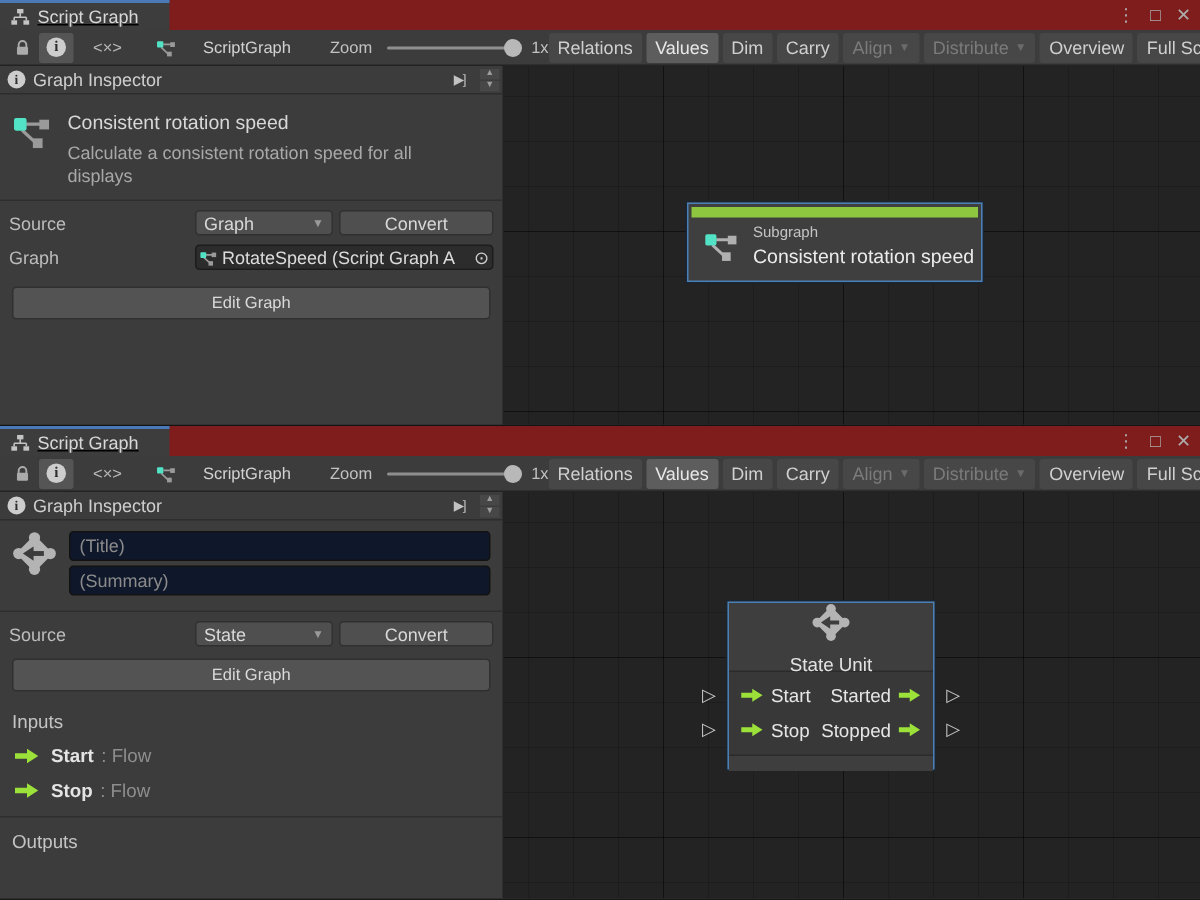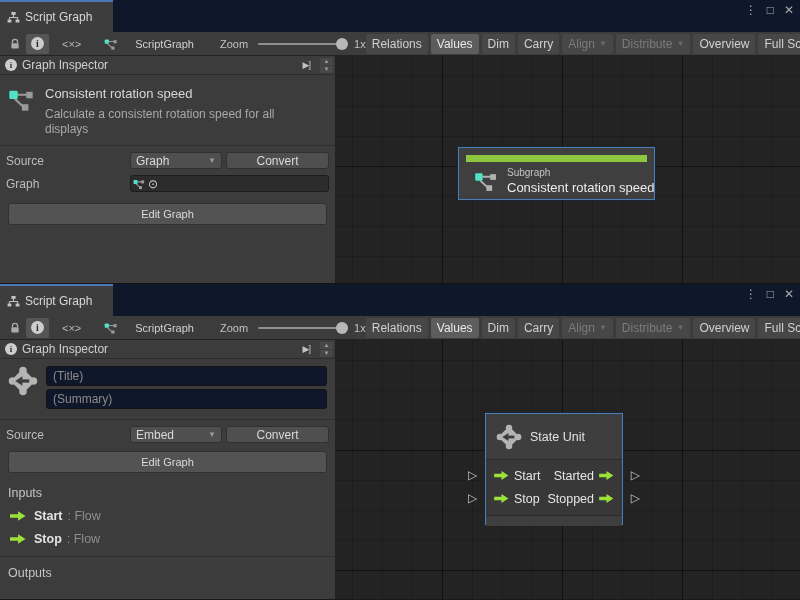--- a/index.html
+++ b/index.html
@@ -4,21 +4,21 @@
 <style>
   * { margin:0; padding:0; box-sizing:border-box; }
   html,body { width:800px; height:600px; overflow:hidden; background:#191919;
               font-family:"Liberation Sans", sans-serif; }
 
   .panel { position:relative; width:800px; background:#3c3c3c; overflow:hidden; }
   #panel-0 { height:284px; border-bottom:1px solid #141414; }
   #panel-1 { height:315px; }
 
   
-  .tabbar { height:32px; background:#0f172a; display:flex; position:relative; }
+  .tabbar { height:20px; background:#7f1d1d; display:flex; position:relative;text-decoration:underline; }
   .tab { width:113px; background:#3d3d3d; border-top:2px solid #4a79b8;
          display:flex; align-items:center; gap:5px; padding-left:7px;
          color:#d8d8d8; font-size:12px; }
   .window-icons { position:absolute; right:6px; top:0; height:20px; display:flex;
                   align-items:center; gap:10px; color:#ababab; font-size:12px; }
   .window-icons span { cursor:default; line-height:1; }
 
   
   .toolbar { height:24px; background:#3c3c3c; border-bottom:1px solid #232323;
              display:flex; align-items:center; font-size:12px; color:#cfcfcf;
@@ -108,31 +108,31 @@
       linear-gradient(to right, rgba(0,0,0,0.40) 1px, transparent 1px),
       linear-gradient(to bottom, rgba(0,0,0,0.40) 1px, transparent 1px),
       linear-gradient(to right, rgba(0,0,0,0.16) 1px, transparent 1px),
       linear-gradient(to bottom, rgba(0,0,0,0.16) 1px, transparent 1px);
     background-size:120px 120px, 120px 120px, 30px 30px, 30px 30px;
     background-position:-14px -10px; }
 
   
   .subgraph-node { position:absolute; left:122px; top:91px; width:197px; height:53px;
                    background:#3f3f3f; border:1px solid #4a80b5; box-shadow:0 0 0 1px #1b2531;
-                   padding:7px; }
+                   padding:2px; }
   .green-bar { height:7px; background:#8ec73f; }
   .sg-body { display:flex; align-items:center; gap:9px; padding:5px 6px 0 8px; }
   .sg-kind { font-size:10px; color:#c4c4c4; margin-bottom:2px; }
   .sg-title { font-size:13px; color:#ececec; white-space:nowrap; }
 
   
   .state-node { position:absolute; left:149px; top:73px; width:138px; height:112px;
                 background:#383838; border:1px solid #4a80b5; box-shadow:0 0 0 1px #1b2531; }
   .sn-header { height:46px; background:#3e3e3e; display:flex; align-items:center; gap:8px;
-               padding:0 10px; border-bottom:1px solid #2b2b2b; }
+               padding:0 10px; border-bottom:1px solid #2b2b2b;flex-direction:column; }
   .sn-title { font-size:12.5px; color:#e2e2e2; }
   .sn-ports { padding:4px 0 5px 0; border-bottom:1px solid #2b2b2b; }
   .sn-row { display:flex; align-items:center; gap:5px; padding:0 8px; height:23px; }
   .sn-in { font-size:12.5px; color:#e6e6e6; }
   .sn-out { font-size:12.5px; color:#e6e6e6; margin-left:auto; }
   .sn-footer { height:10px; background:#3e3e3e; }
   .ext-tri { position:absolute; font-size:12px; color:#c4c4c4; line-height:1; }
 
   svg { flex:none; display:block; }
 </style>
@@ -257,20 +257,21 @@
 
       <div class="field-row">
         <span class="field-label">Graph</span>
         <div class="obj-field">
           <svg viewBox="0 0 20 20" width="12" height="12">
             <path d="M7 6.5 H14 M5 9.5 L11.5 15.5" stroke="#9a9a9a" stroke-width="1.8" fill="none"></path>
             <rect x="1" y="3.5" width="6.5" height="6.5" rx="1" fill="#52e3c6"></rect>
             <rect x="13.5" y="4" width="5" height="5" fill="#9a9a9a"></rect>
             <rect x="10" y="13.5" width="5" height="5" fill="#9a9a9a"></rect>
           </svg>
+          <span class="obj-text">RotateSpeed (Script Graph A</span>
           <span class="obj-picker">⊙</span>
         </div>
       </div>
 
       <div class="big-btn">
         <span>Edit Graph</span>
       </div>
     </div>
 
     <div class="canvas">
@@ -397,21 +398,21 @@
           <input class="tfield" placeholder="(Title)" style="">
           <input class="tfield" placeholder="(Summary)" style="">
         </div>
       </div>
 
       <div class="divider"></div>
 
       <div class="field-row">
         <span class="field-label">Source</span>
         <div class="dropdown">
-          <span>Embed</span>
+          <span>State</span>
           <span class="dd-arrow">▼</span>
         </div>
         <div class="mini-btn">
           <span>Convert</span>
         </div>
       </div>
 
       <div class="big-btn" style="margin-top:8px;">
         <span>Edit Graph</span>
       </div>

